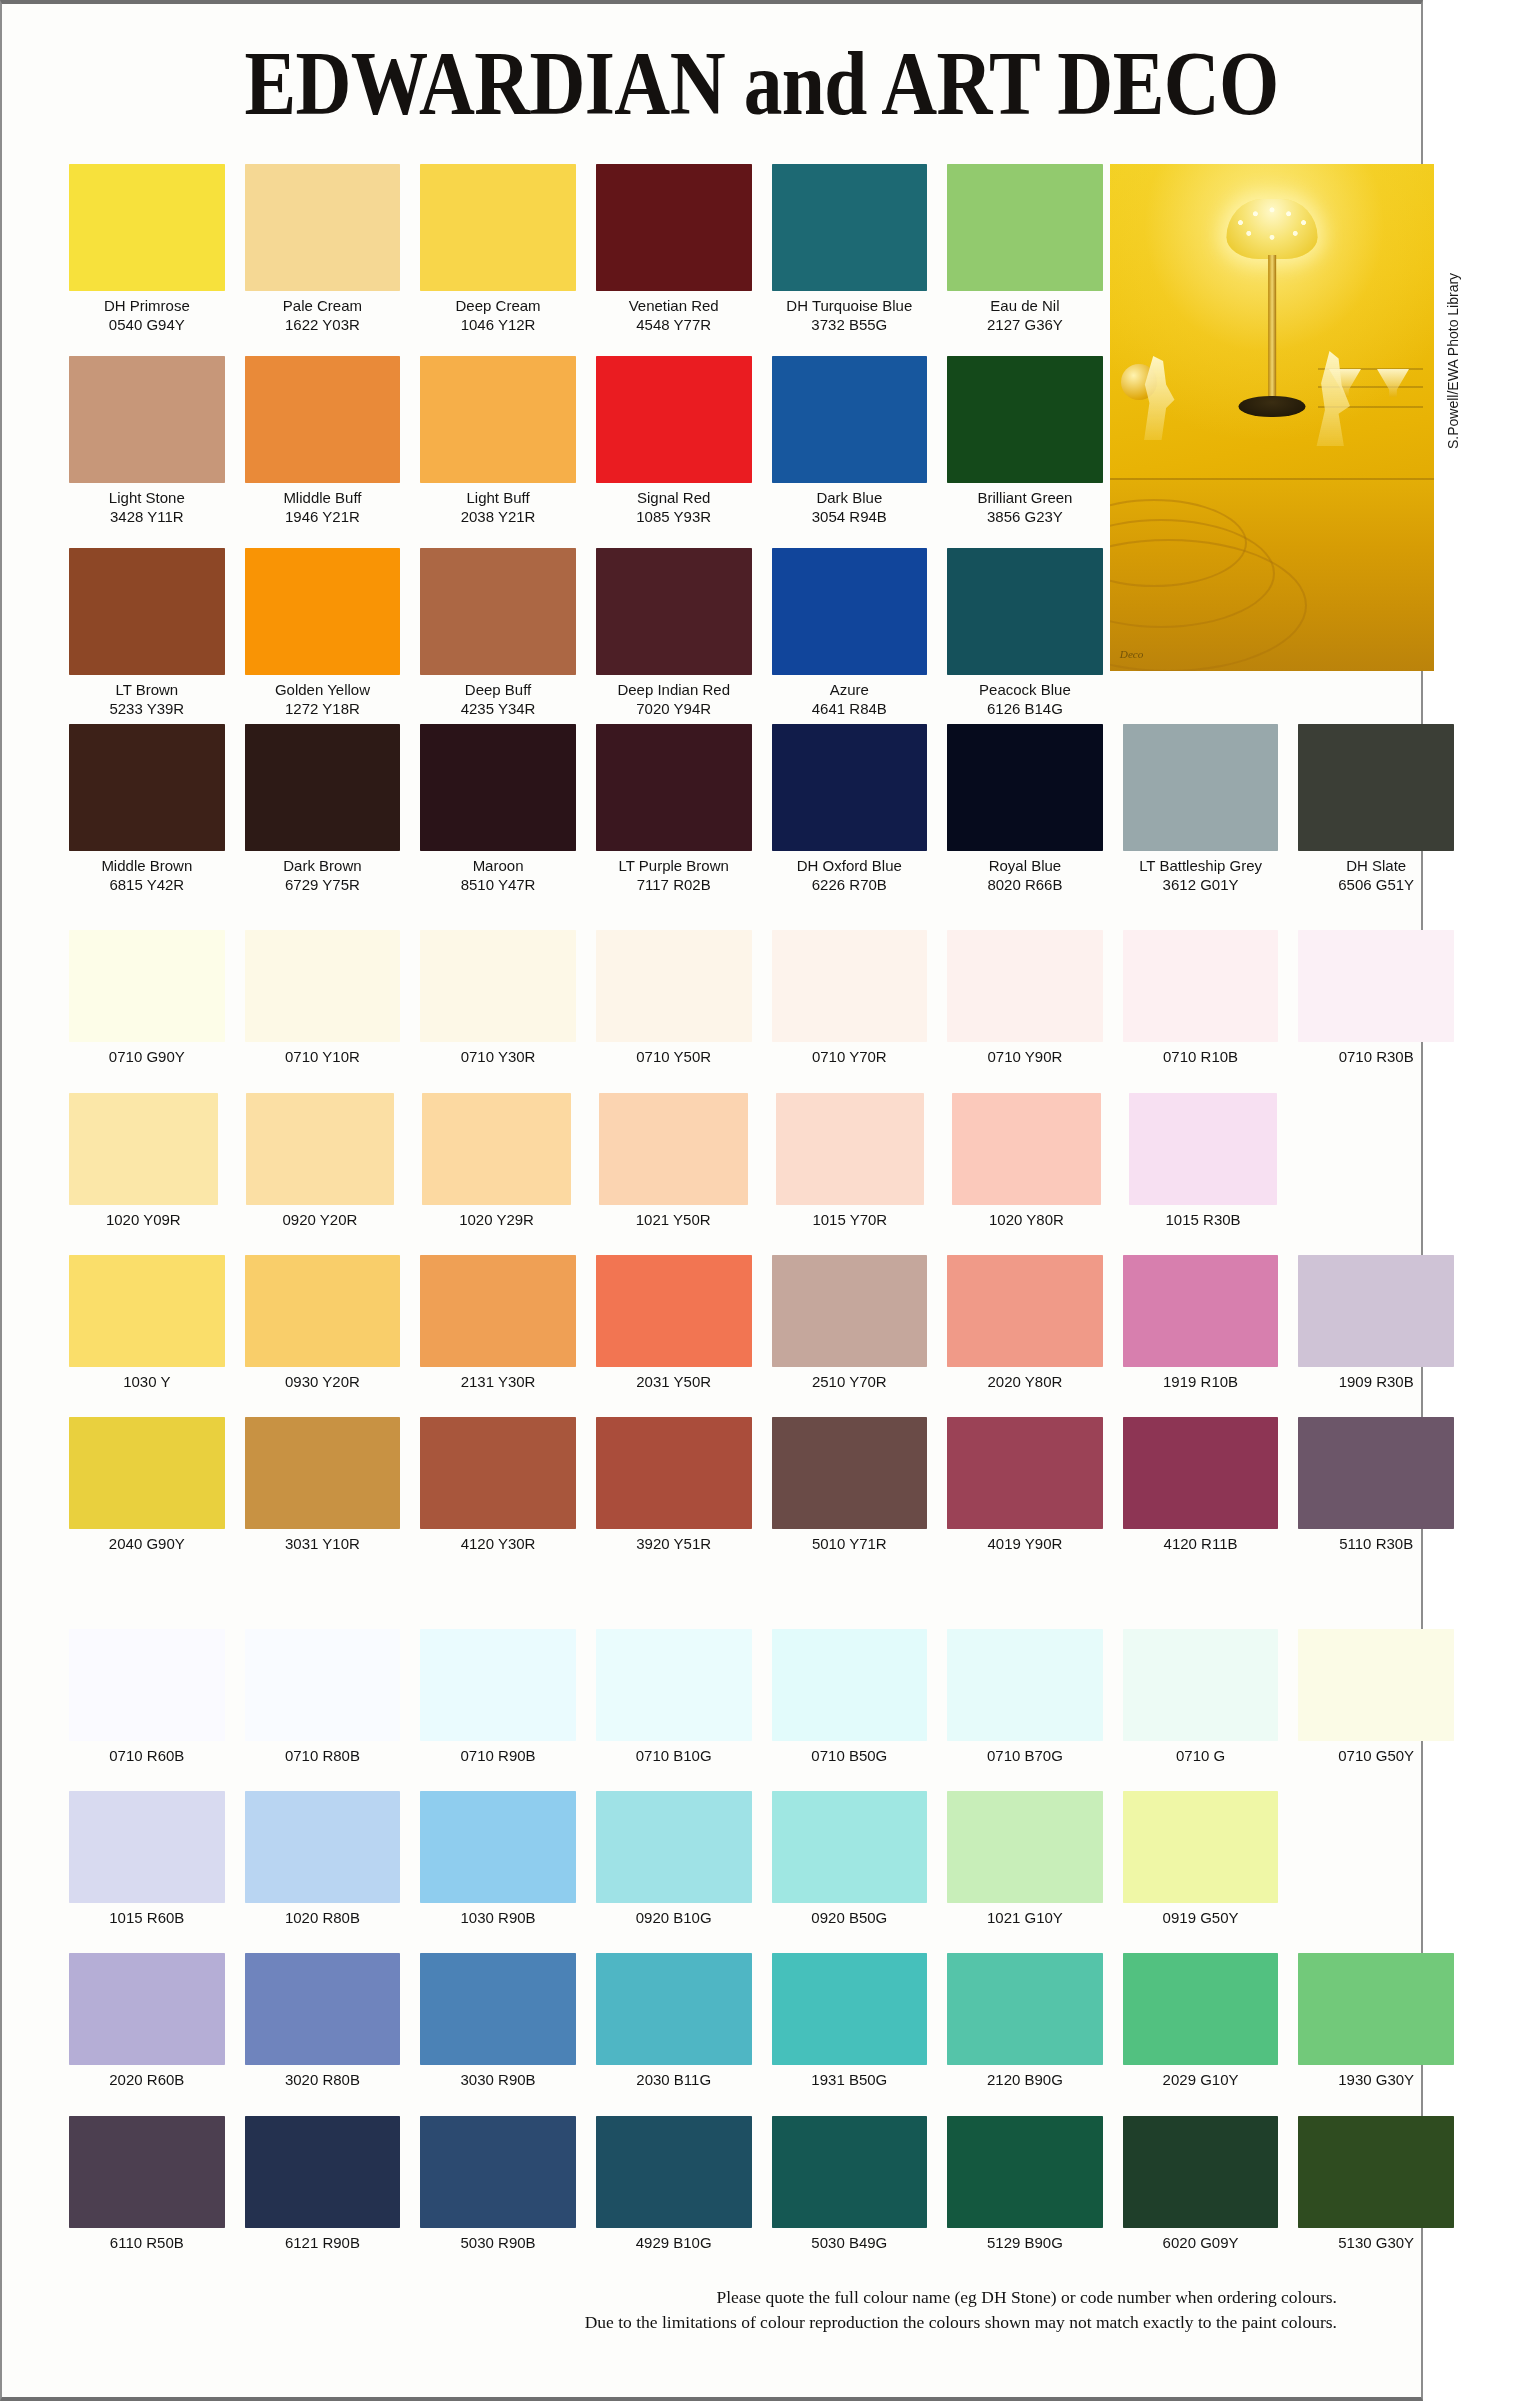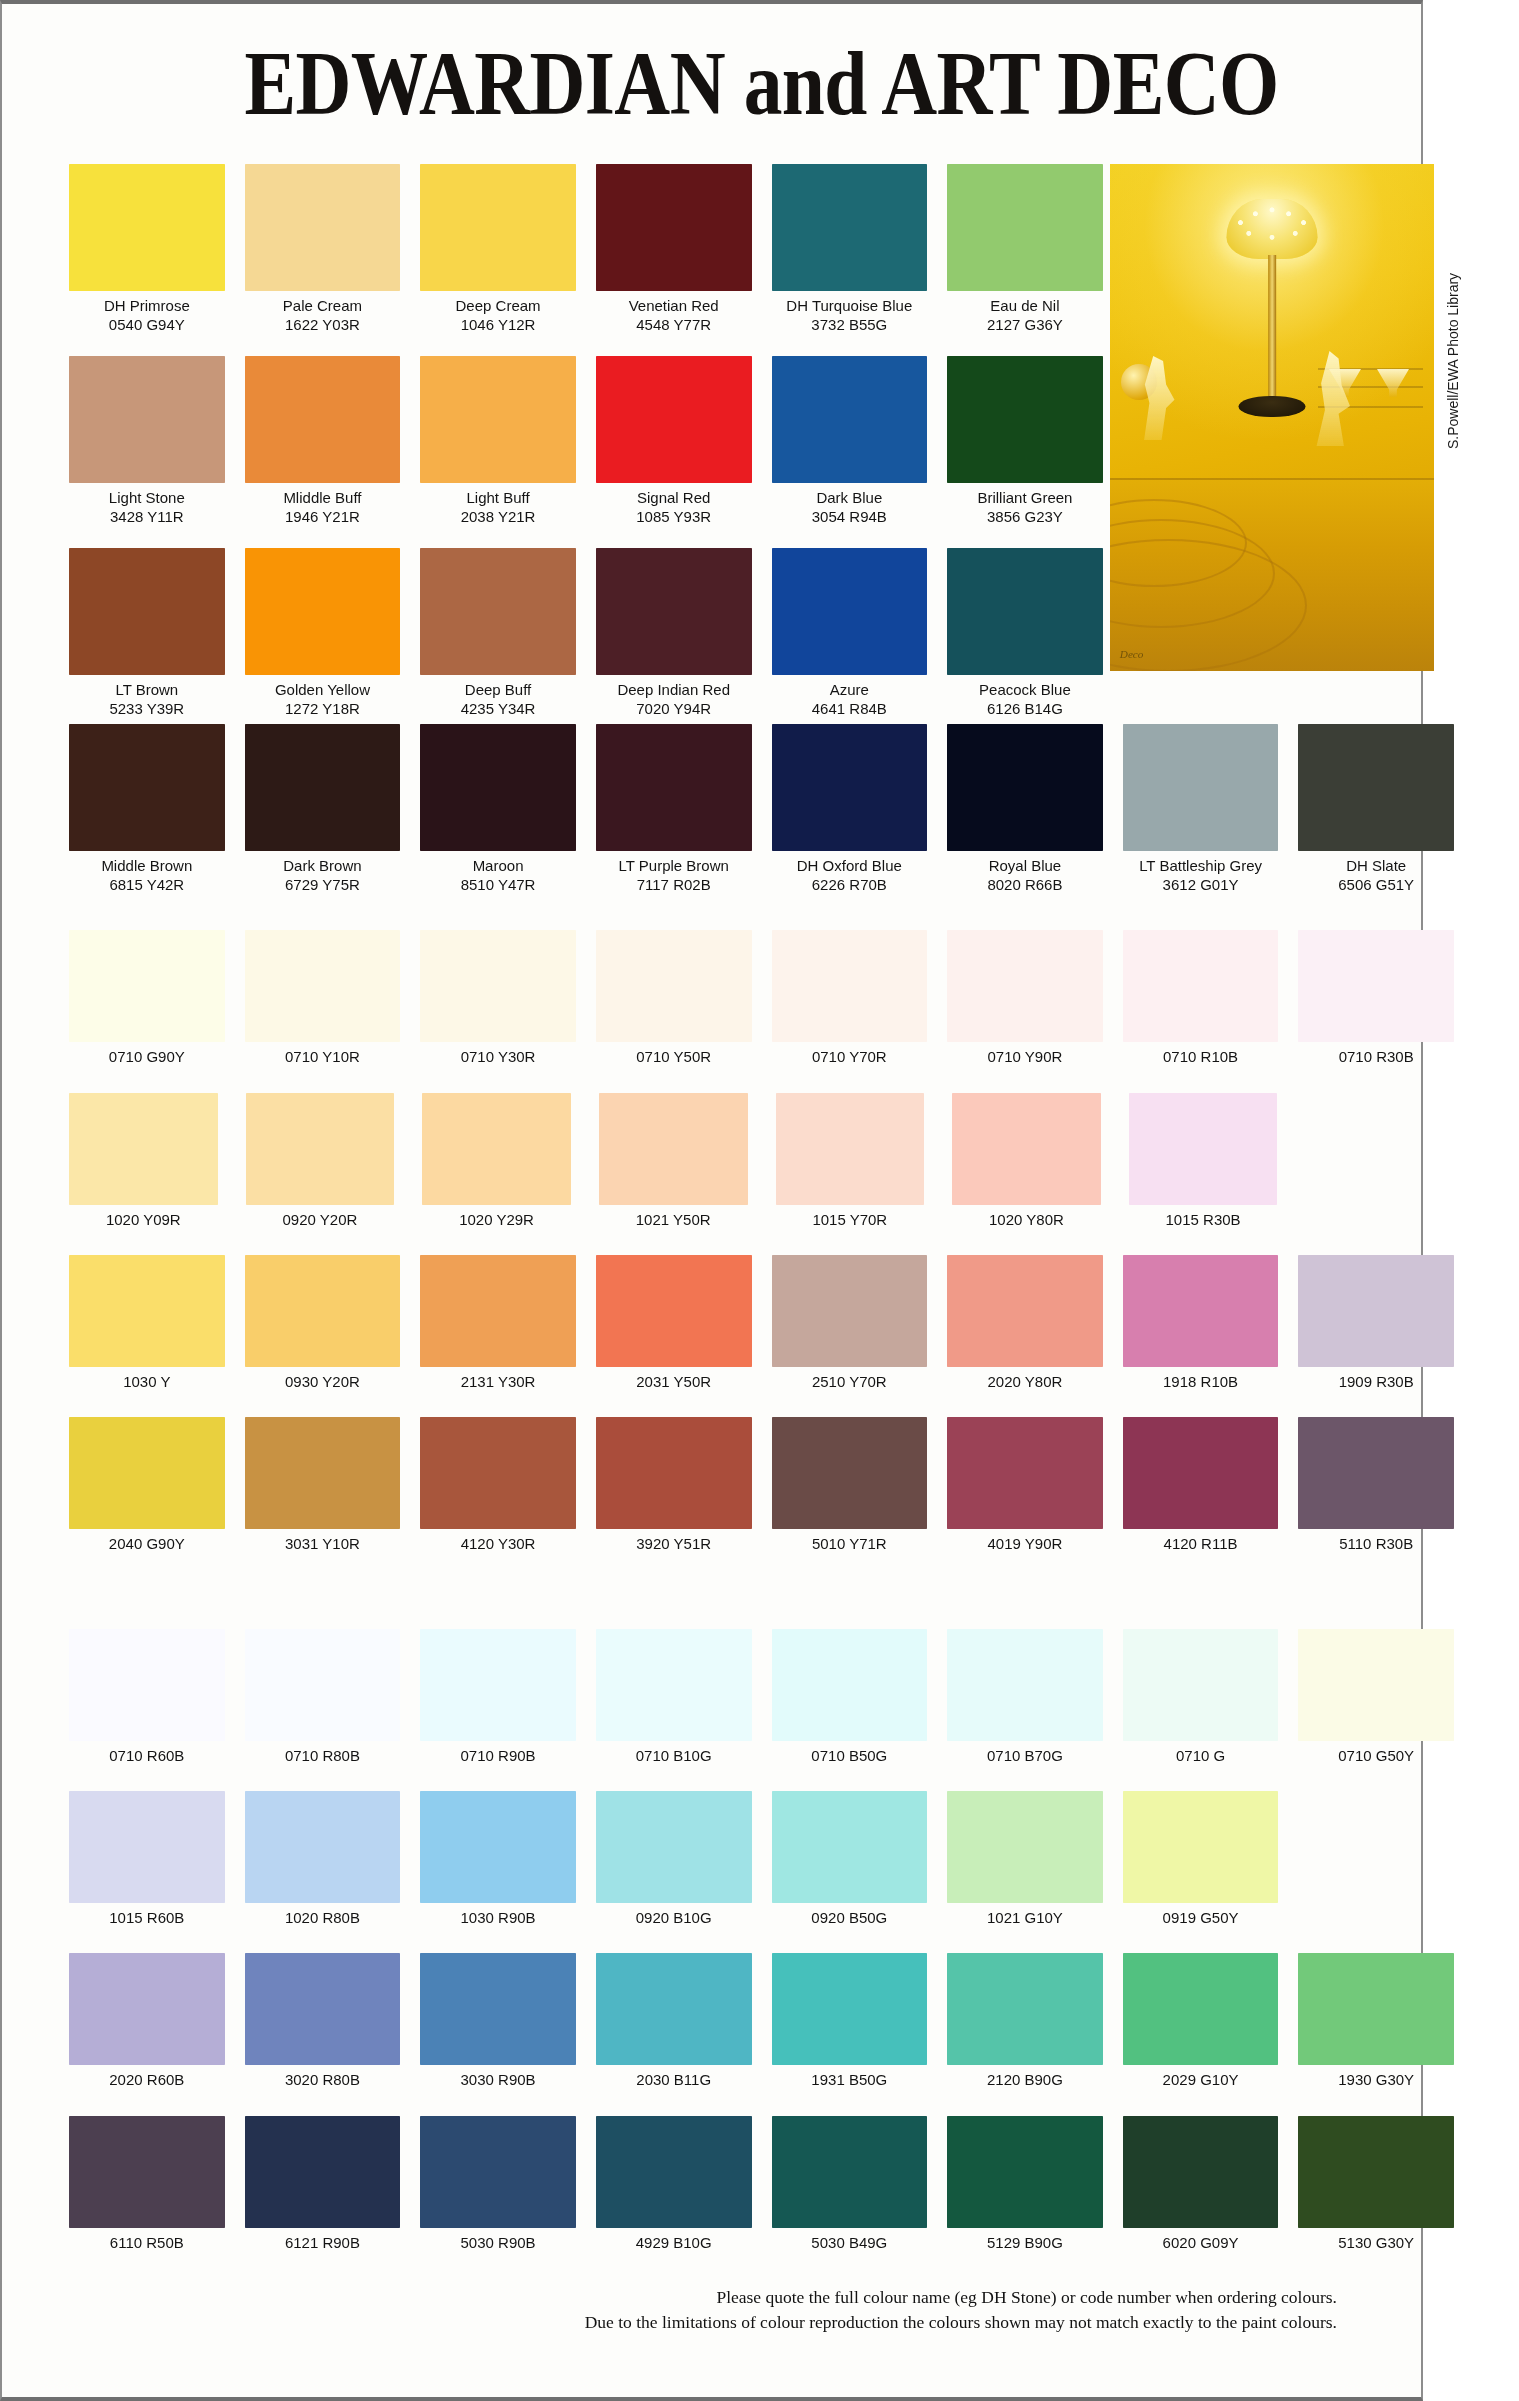--- a/index.html
+++ b/index.html
@@ -468,21 +468,21 @@
       <div class="cell">
           <div class="swatch" style="background: rgb(197, 167, 156);"></div>
           <div class="lbl name">2510 Y70R</div>
         </div>
       <div class="cell">
           <div class="swatch" style="background: rgb(240, 154, 136);"></div>
           <div class="lbl name">2020 Y80R</div>
         </div>
       <div class="cell">
           <div class="swatch" style="background: rgb(215, 127, 174);"></div>
-          <div class="lbl name">1918 R10B</div>
+          <div class="lbl name">1919 R10B</div>
         </div>
       <div class="cell">
           <div class="swatch" style="background: rgb(207, 195, 214);"></div>
           <div class="lbl name">1909 R30B</div>
         </div>
     </div>
     <div class="grid" id="rowB4">
       <div class="cell">
           <div class="swatch" style="background: rgb(233, 208, 62);"></div>
           <div class="lbl name">2040 G90Y</div>

